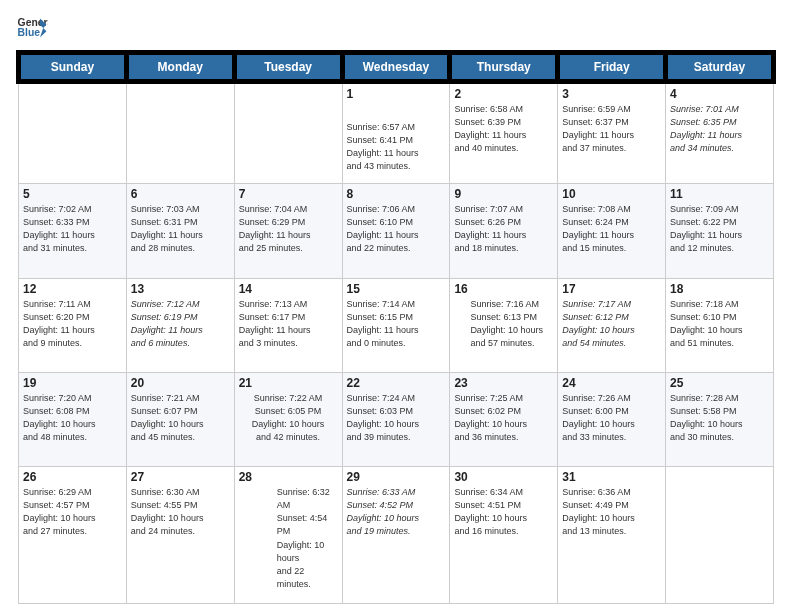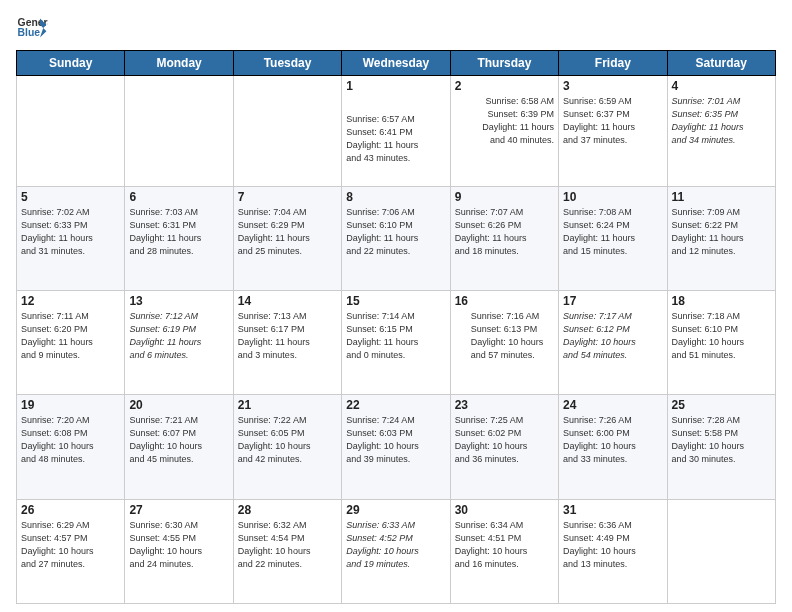--- a/index.html
+++ b/index.html
@@ -50,21 +50,21 @@
       width: 100%;
       table-layout: fixed;
     }
     .calendar thead tr th {
       background-color: #2e6da4;
       color: #fff;
       font-size: 12px;
       font-weight: bold;
       text-align: center;
       padding: 5px 0;
-      border: 1px solid #000000;
+      border: 5px solid #000000;
     }
     .calendar tbody tr td {
       border: 1px solid #ccc;
       vertical-align: top;
       padding: 3px 4px;
       font-size: 9.5px;
       color: #222;
       height: 88px;
       background: #fff;
     }
@@ -121,21 +121,21 @@
           <td class="empty"></td>
           <td>
             <div class="day-num">1</div>
             <div class="cell-info" style="white-space: pre-line; margin-top: 20px;">Sunrise: 6:57 AM
 Sunset: 6:41 PM
 Daylight: 11 hours
 and 43 minutes.</div>
           </td>
           <td>
             <div class="day-num">2</div>
-            <div class="cell-info" style="white-space: pre-line; text-align: right;">Sunrise: 6:58 AM
+            <div class="cell-info" style="white-space: pre-line;">Sunrise: 6:58 AM
 Sunset: 6:39 PM
 Daylight: 11 hours
 and 40 minutes.</div>
           </td>
           <td>
             <div class="day-num">3</div>
             <div class="cell-info" style="white-space: pre-line;">Sunrise: 6:59 AM
 Sunset: 6:37 PM
 Daylight: 11 hours
 and 37 minutes.</div>
@@ -260,21 +260,21 @@
           </td>
           <td>
             <div class="day-num">20</div>
             <div class="cell-info" style="white-space: pre-line;">Sunrise: 7:21 AM
 Sunset: 6:07 PM
 Daylight: 10 hours
 and 45 minutes.</div>
           </td>
           <td>
             <div class="day-num">21</div>
-            <div class="cell-info" style="white-space: pre-line;">Sunrise: 7:22 AM
+            <div class="cell-info" style="white-space: pre-line; text-align: center;">Sunrise: 7:22 AM
 Sunset: 6:05 PM
 Daylight: 10 hours
 and 42 minutes.</div>
           </td>
           <td>
             <div class="day-num">22</div>
             <div class="cell-info" style="white-space: pre-line;">Sunrise: 7:24 AM
 Sunset: 6:03 PM
 Daylight: 10 hours
 and 39 minutes.</div>
@@ -311,21 +311,21 @@
           </td>
           <td>
             <div class="day-num">27</div>
             <div class="cell-info" style="white-space: pre-line;">Sunrise: 6:30 AM
 Sunset: 4:55 PM
 Daylight: 10 hours
 and 24 minutes.</div>
           </td>
           <td>
             <div class="day-num">28</div>
-            <div class="cell-info" style="white-space: pre-line;">Sunrise: 6:32 AM
+            <div class="cell-info" style="white-space: pre-line; margin-left: 38px;">Sunrise: 6:32 AM
 Sunset: 4:54 PM
 Daylight: 10 hours
 and 22 minutes.</div>
           </td>
           <td>
             <div class="day-num">29</div>
             <div class="cell-info" style="white-space: pre-line; font-style: italic;">Sunrise: 6:33 AM
 Sunset: 4:52 PM
 Daylight: 10 hours
 and 19 minutes.</div>

